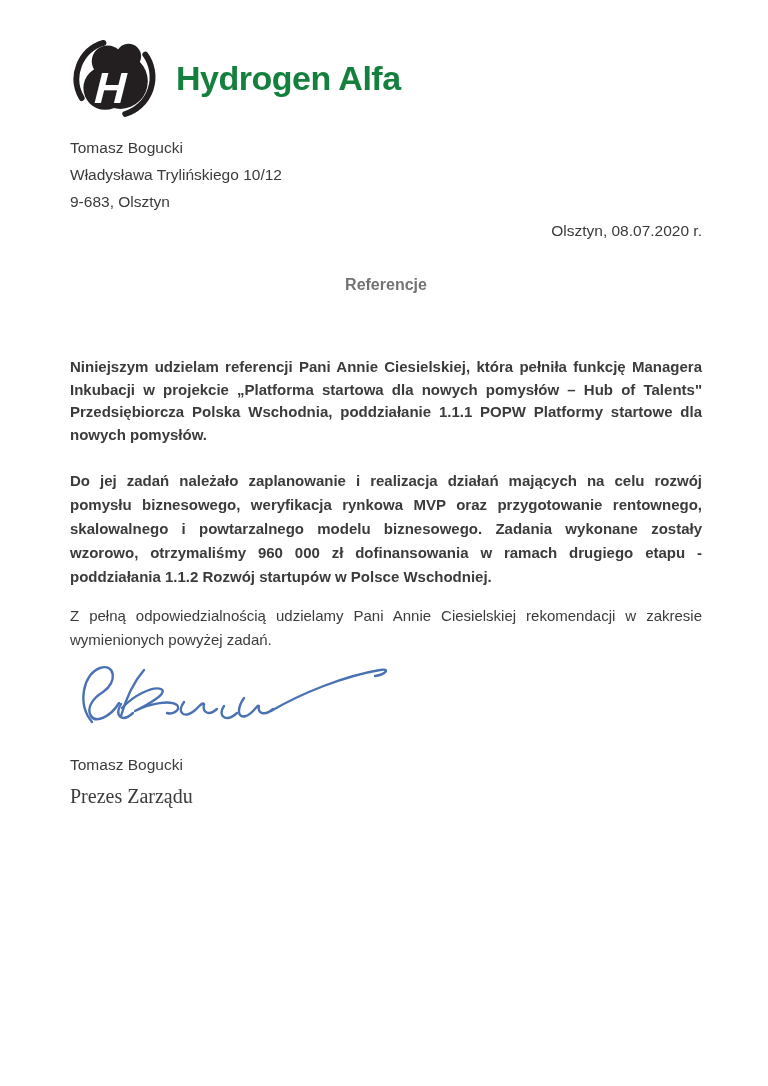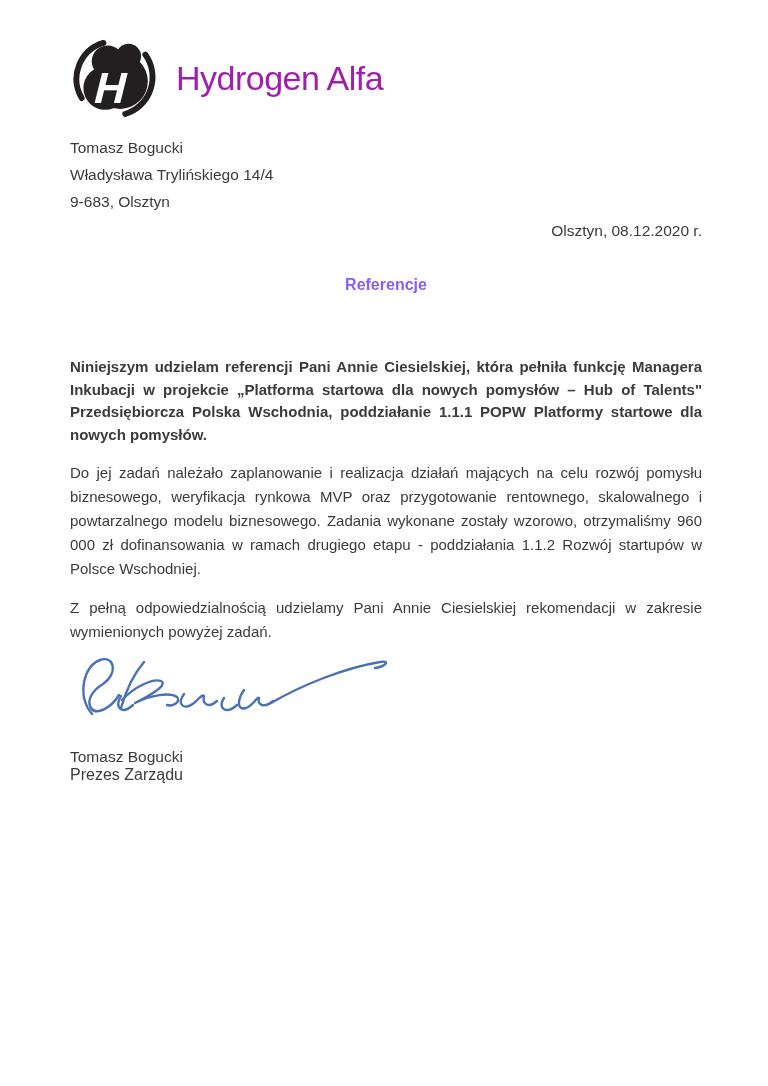--- a/index.html
+++ b/index.html
@@ -11,43 +11,43 @@
     color:#3b3b3b;
     overflow:hidden;
   }
   .content{position:absolute;left:70px;right:66px;top:0;}
   .logo-row{
     display:flex;align-items:center;gap:14px;
     margin-top:36px;height:84px;
   }
   .logo-mark{width:92px;height:84px;flex:0 0 auto;}
   .brand-name{
-    font-size:34px;font-weight:normal;color:#a21caf;
+    font-size:34px;font-weight:bold;color:#15803d;
     letter-spacing:-0.5px;
   }
   .sender{margin-top:14px;font-size:15.5px;line-height:27px;}
   .sender div{white-space:nowrap;}
   .date-line{
     margin-top:7px;text-align:right;font-size:15.5px;
   }
   .letter-title{
     margin-top:36px;text-align:center;
-    font-size:16px;font-weight:bold;color:#8b5cf6;
+    font-size:16px;font-weight:bold;color:#737373;
   }
   .paragraph{
     font-size:15px;line-height:22.5px;
     text-align:justify;margin:0;
   }
   .p1{margin-top:62px;font-weight:bold;}
-  .p2{margin-top:15px;line-height:24px;}
+  .p2{margin-top:23px;line-height:24px;font-weight:bold;}
   .p3{margin-top:15px;line-height:24px;}
   .closing{margin-top:31px;font-size:15.5px;}
   .signature-wrap{margin-top:6px;margin-left:4px;width:335px;height:82px;}
   .signer-name{margin-top:12px;font-size:15.5px;}
-  .signer-role{font-size:16px;}
+  .signer-role{margin-top:11px;font-size:20px;font-family:Liberation Serif, serif;}
 </style>
 </head>
 <body>
 
 <div class="page">
   <div class="content">
 
     
     <div class="logo-row">
       <svg class="logo-mark" viewBox="0 0 110 100" xmlns="http://www.w3.org/2000/svg" aria-hidden="true">
@@ -64,26 +64,26 @@
         <g transform="translate(26,80) skewX(-14)">
           <text x="0" y="0" font-family="Liberation Sans, sans-serif" font-weight="bold" font-size="52" fill="#ffffff">H</text>
         </g>
       </svg>
       <div class="brand-name">Hydrogen Alfa</div>
     </div>
 
     
     <div class="sender">
       <div>Tomasz Bogucki</div>
-      <div>Władysława Trylińskiego 14/4</div>
+      <div>Władysława Trylińskiego 10/12</div>
       <div>9-683, Olsztyn</div>
     </div>
 
     
-    <div class="date-line">Olsztyn, 08.12.2020 r.</div>
+    <div class="date-line">Olsztyn, 08.07.2020 r.</div>
 
     
     <div class="letter-title">Referencje</div>
 
     
     <p class="paragraph p1">Niniejszym udzielam referencji Pani Annie Ciesielskiej, która pełniła funkcję Managera Inkubacji w projekcie „Platforma startowa dla nowych pomysłów – Hub of Talents" Przedsiębiorcza Polska Wschodnia, poddziałanie 1.1.1 POPW Platformy startowe dla nowych pomysłów.</p>
     <p class="paragraph p2">Do jej zadań należało zaplanowanie i realizacja działań mających na celu rozwój pomysłu biznesowego, weryfikacja rynkowa MVP oraz przygotowanie rentownego, skalowalnego i powtarzalnego modelu biznesowego. Zadania wykonane zostały wzorowo, otrzymaliśmy 960 000 zł dofinansowania w ramach drugiego etapu - poddziałania 1.1.2 Rozwój startupów w Polsce Wschodniej.</p>
     <p class="paragraph p3">Z pełną odpowiedzialnością udzielamy Pani Annie Ciesielskiej rekomendacji w zakresie wymienionych powyżej zadań.</p>
 
     

